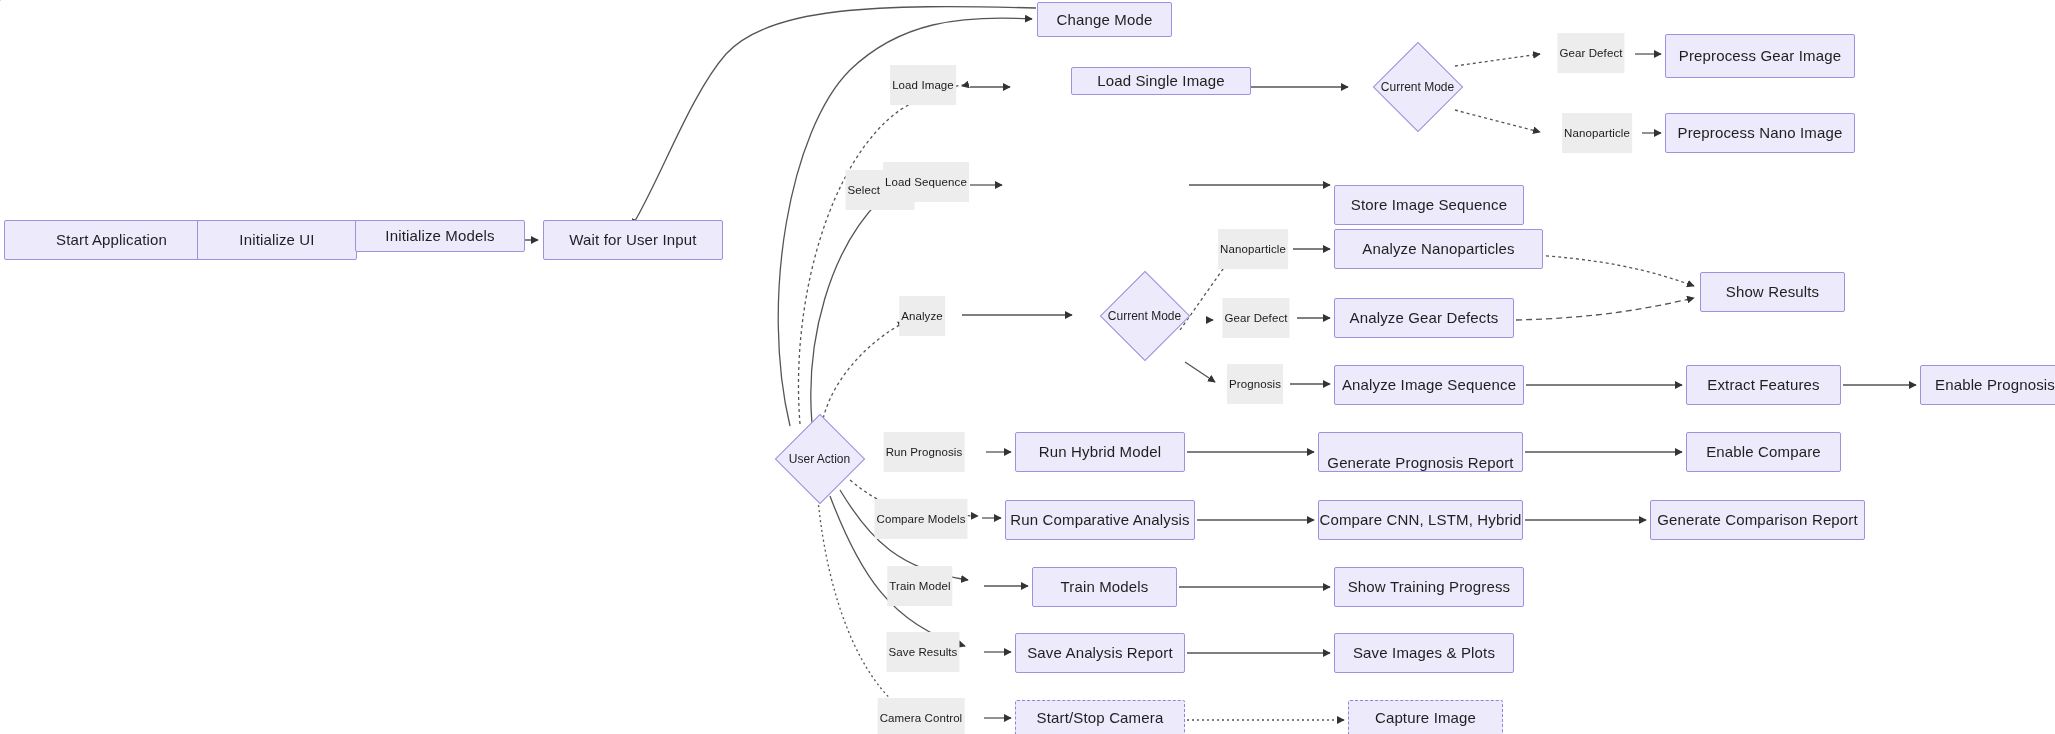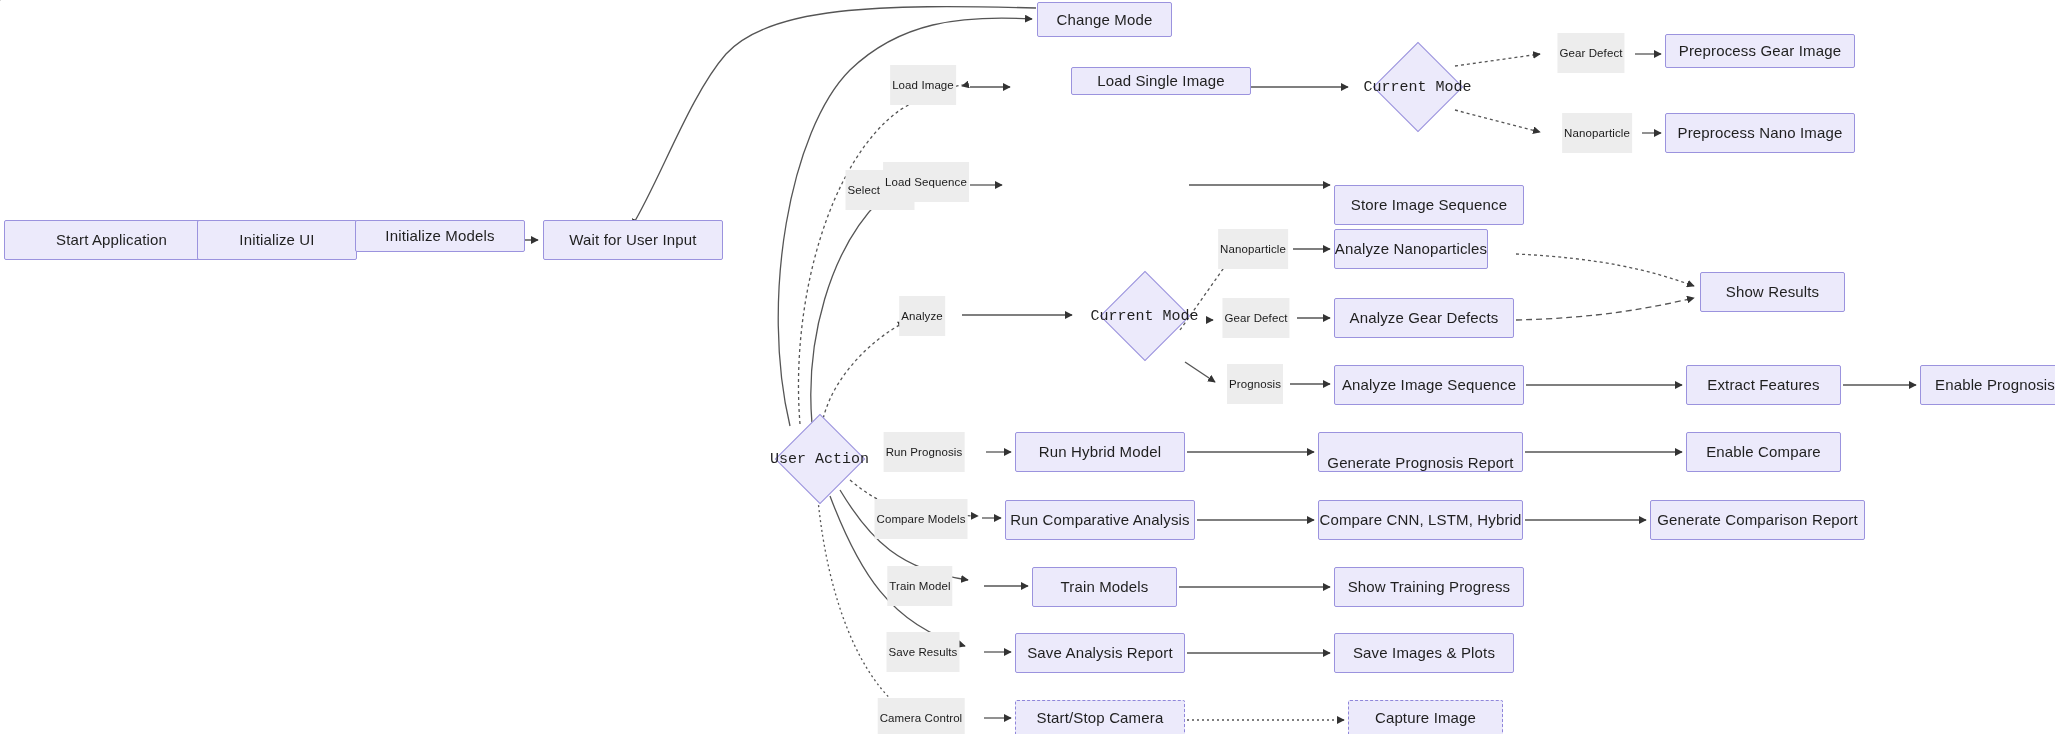--- a/index.html
+++ b/index.html
@@ -52,25 +52,24 @@
     position: absolute;
     left: 50%;
     top: 50%;
     background: #ECEAFB;
     border: 1.3px solid #9B93DE;
     transform: translate(-50%, -50%) rotate(45deg);
   }
   .diamond .dlabel {
     position: relative;
     z-index: 2;
-    font-size: 15px;
+    font-size: 12px;
     color: #1f1f1f;
     white-space: nowrap;
     text-align: left;
-    font-family: Liberation Mono, monospace;
   }
   .edge-label {
     position: absolute;
     background: #EDEDED;
     color: #1b1b1b;
     font-size: 11.5px;
     padding: 14px 2px;
     white-space: nowrap;
     transform: translate(-50%, -50%);
     letter-spacing: 0.1px;
@@ -184,39 +183,39 @@
 
   <div class="node" style="left:1071px; top:67px; width:180px; height:28px;">
     <span>Load Single Image</span>
   </div>
 
   <div class="diamond" style="left:1350px; top:43px; width:135px; height:88px;">
     <div class="dshape" style="width:62px; height:62px;"></div>
     <span class="dlabel">Current Mode</span>
   </div>
 
-  <div class="node" style="left:1665px; top:34px; width:190px; height:34px;">
+  <div class="node" style="left:1665px; top:34px; width:190px; height:44px;">
     <span>Preprocess Gear Image</span>
   </div>
 
   <div class="node" style="left:1665px; top:113px; width:190px; height:40px;">
     <span>Preprocess Nano Image</span>
   </div>
 
 
   <div class="node" style="left:1334px; top:165px; width:190px; height:40px;margin-top:20px;">
     <span>Store Image Sequence</span>
   </div>
 
   <div class="diamond" style="left:1077px; top:272px; width:135px; height:88px;">
     <div class="dshape" style="width:62px; height:62px;"></div>
     <span class="dlabel">Current Mode</span>
   </div>
 
-  <div class="node" style="left:1334px; top:229px; width:154px; height:40px;">
+  <div class="node" style="left:1334px; top:229px; width:209px; height:40px;">
     <span>Analyze Nanoparticles</span>
   </div>
 
   <div class="node" style="left:1334px; top:298px; width:180px; height:40px;">
     <span>Analyze Gear Defects</span>
   </div>
 
   <div class="node" style="left:1700px; top:272px; width:145px; height:40px;">
     <span>Show Results</span>
   </div>

